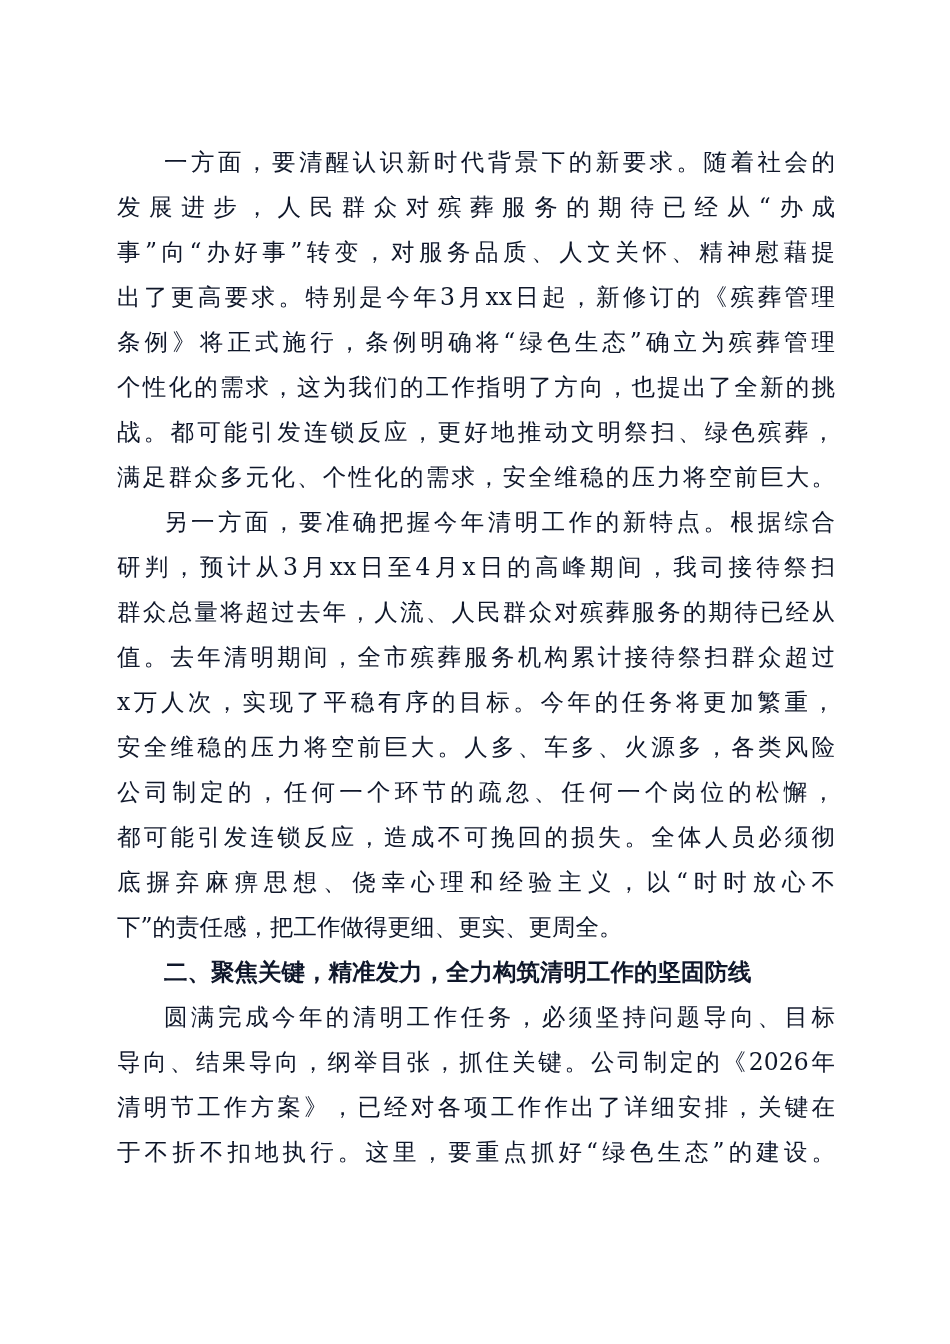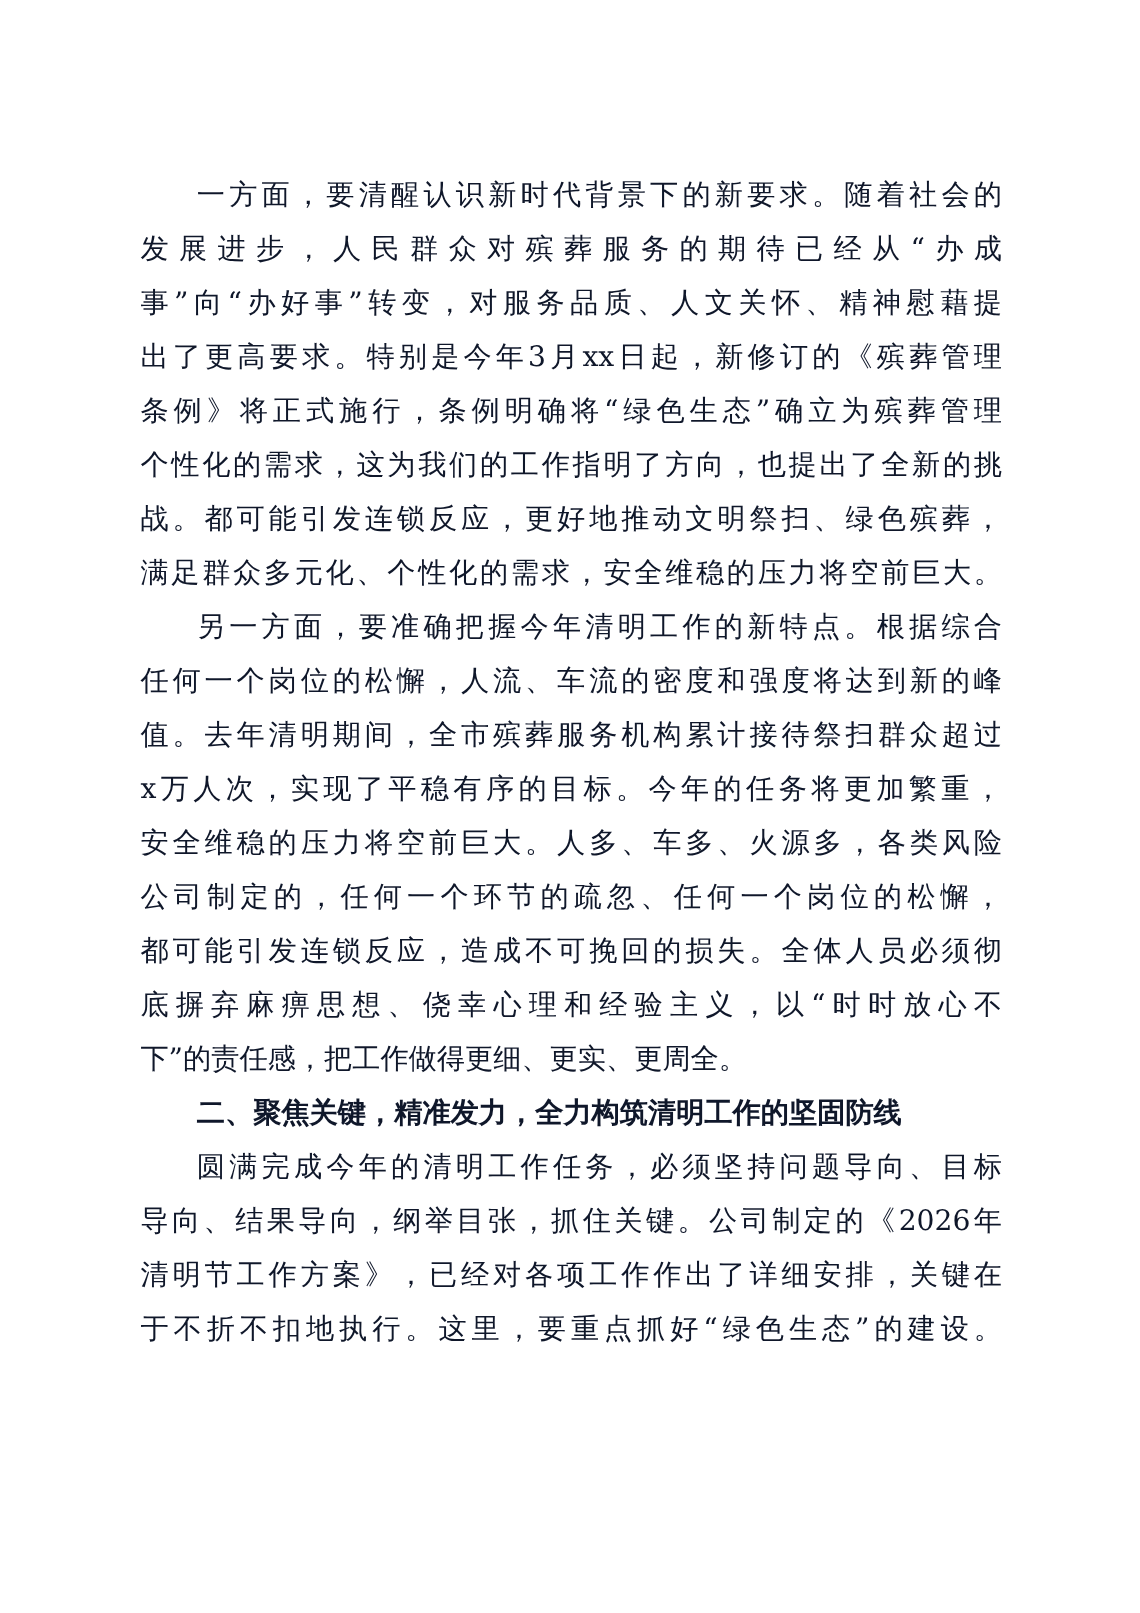--- a/index.html
+++ b/index.html
@@ -29,21 +29,22 @@
     <div class="line">事”向“办好事”转变，对服务品质、人文关怀、精神慰藉提</div>
     <div class="line">出了更高要求。特别是今年3月xx日起，新修订的《殡葬管理</div>
     <div class="line">条例》将正式施行，条例明确将“绿色生态”确立为殡葬管理</div>
     <div class="line">个性化的需求，这为我们的工作指明了方向，也提出了全新的挑</div>
     <div class="line">战。都可能引发连锁反应，更好地推动文明祭扫、绿色殡葬，</div>
     <div class="line">满足群众多元化、个性化的需求，安全维稳的压力将空前巨大。</div>
   </div>
 
   <div>
     <div class="line indent">另一方面，要准确把握今年清明工作的新特点。根据综合</div>
-    <div class="line">任何一个岗位的松懈，人流、车流的密度和强度将达到新的峰</div>
+    <div class="line">研判，预计从3月xx日至4月x日的高峰期间，我司接待祭扫</div>
+    <div class="line">群众总量将超过去年，人流、人民群众对殡葬服务的期待已经从</div>
     <div class="line">值。去年清明期间，全市殡葬服务机构累计接待祭扫群众超过</div>
     <div class="line">x万人次，实现了平稳有序的目标。今年的任务将更加繁重，</div>
     <div class="line">安全维稳的压力将空前巨大。人多、车多、火源多，各类风险</div>
     <div class="line">公司制定的，任何一个环节的疏忽、任何一个岗位的松懈，</div>
     <div class="line">都可能引发连锁反应，造成不可挽回的损失。全体人员必须彻</div>
     <div class="line">底摒弃麻痹思想、侥幸心理和经验主义，以“时时放心不</div>
     <div class="line last">下”的责任感，把工作做得更细、更实、更周全。</div>
   </div>
 
   <div class="line heading">二、聚焦关键，精准发力，全力构筑清明工作的坚固防线</div>

